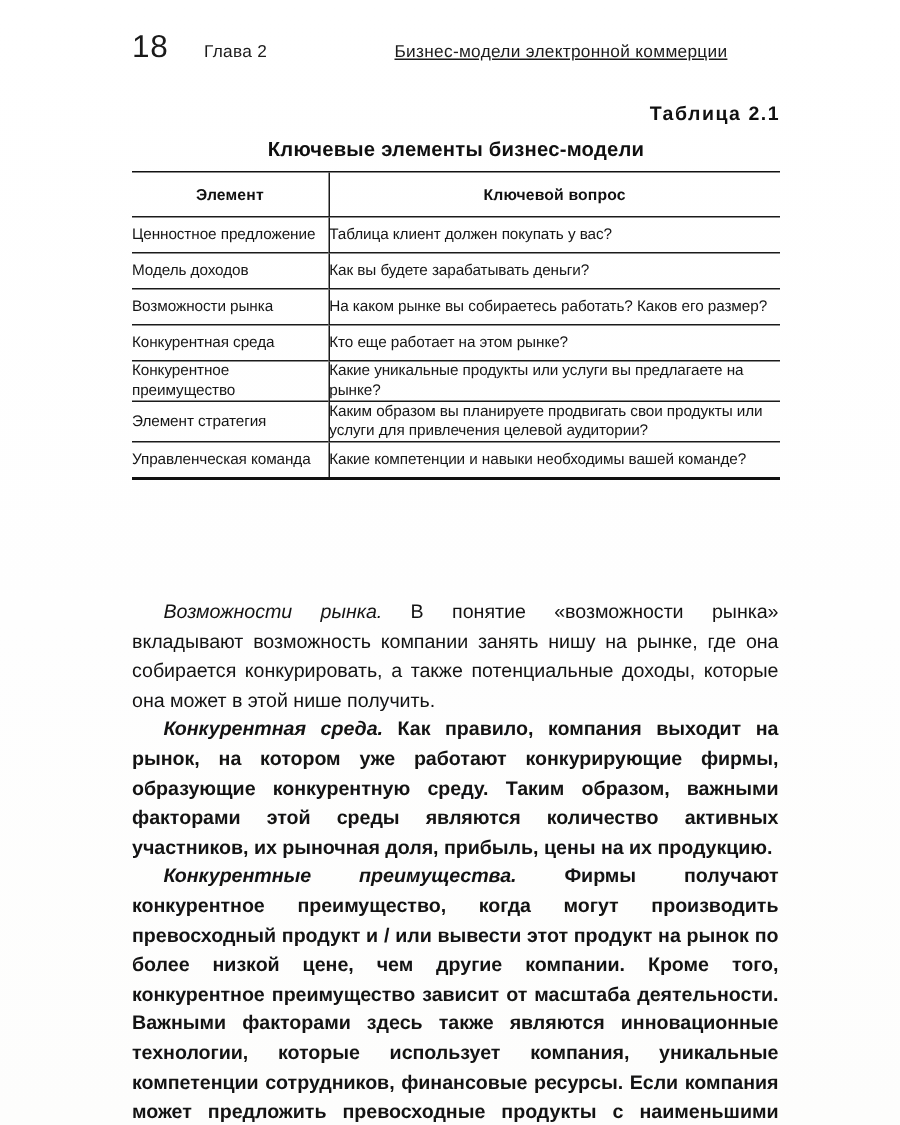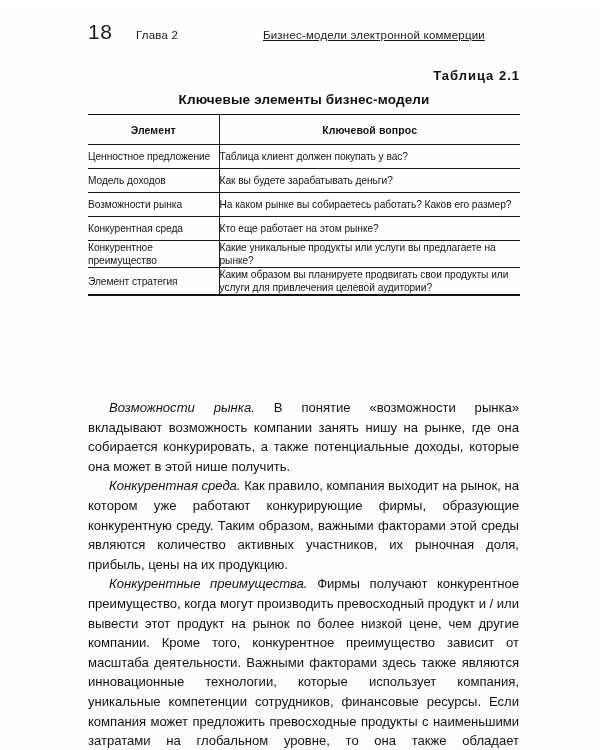--- a/index.html
+++ b/index.html
@@ -138,20 +138,21 @@
     text-align: justify;
     color: #131313;
     letter-spacing: -0.02px;
   }
   .body-copy p {
     margin: 0;
     text-indent: 21px;
   }
   .body-copy p + p {
     margin-top: 0;
+    font-weight: bold;
   }
   .lead-in {
     font-style: italic;
   }
 </style>
 </head>
 <body>
 
 <div class="page">
 
@@ -192,20 +193,24 @@
         <td class="cell-el">Конкурентная среда</td>
         <td class="cell-q">Кто еще работает на этом рынке?</td>
       </tr>
       <tr>
         <td class="cell-el">Конкурентное преимущество</td>
         <td class="cell-q">Какие уникальные продукты или услуги вы предлагаете на рынке?</td>
       </tr>
       <tr>
         <td class="cell-el">Элемент стратегия</td>
         <td class="cell-q">Каким образом вы планируете продвигать свои продукты или услуги для привлечения целевой аудитории?</td>
+      </tr>
+      <tr>
+        <td class="cell-el">Управленческая команда</td>
+        <td class="cell-q">Какие компетенции и навыки необходимы вашей команде?</td>
       </tr>
     </tbody>
   </table>
 
   <div class="body-copy">
     <p>
       <span class="lead-in">Возможности рынка.</span><span> В понятие «возможности рынка» вкладывают возможность компании занять нишу на рынке, где она собирается конкурировать, а также потенциальные доходы, которые она может в этой нише получить.</span>
     </p>
     <p>
       <span class="lead-in">Конкурентная среда.</span><span> Как правило, компания выходит на рынок, на котором уже работают конкурирующие фирмы, образующие конкурентную среду. Таким образом, важными факторами этой среды являются количество активных участников, их рыночная доля, прибыль, цены на их продукцию.</span>

